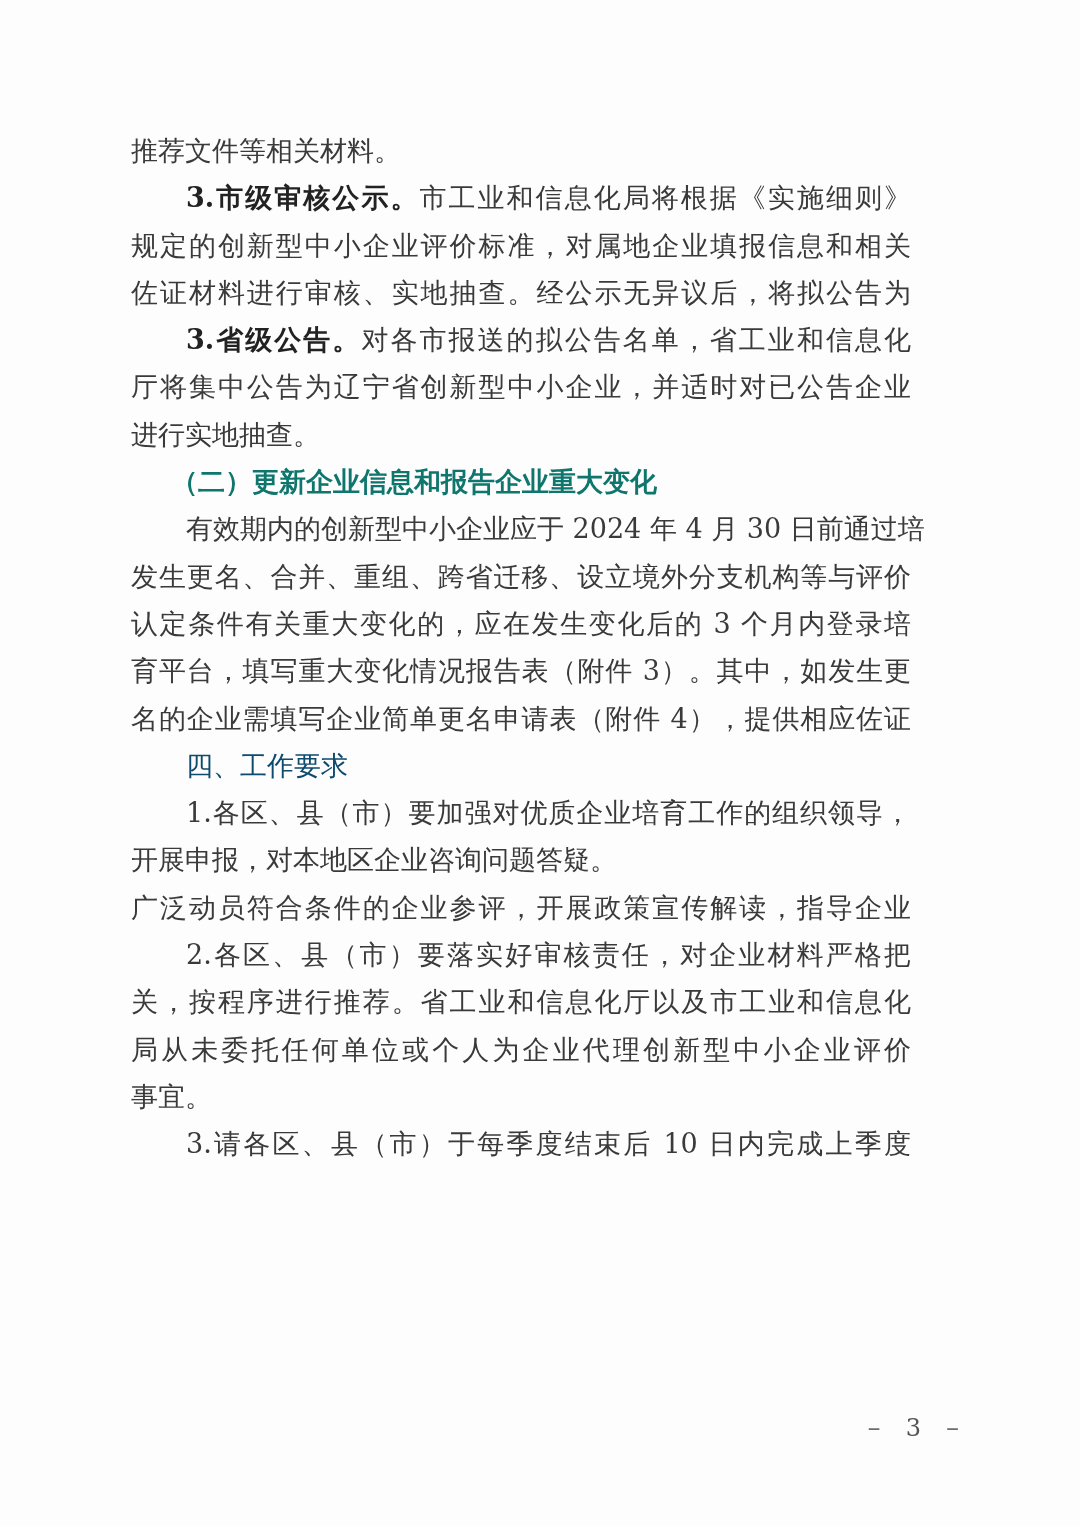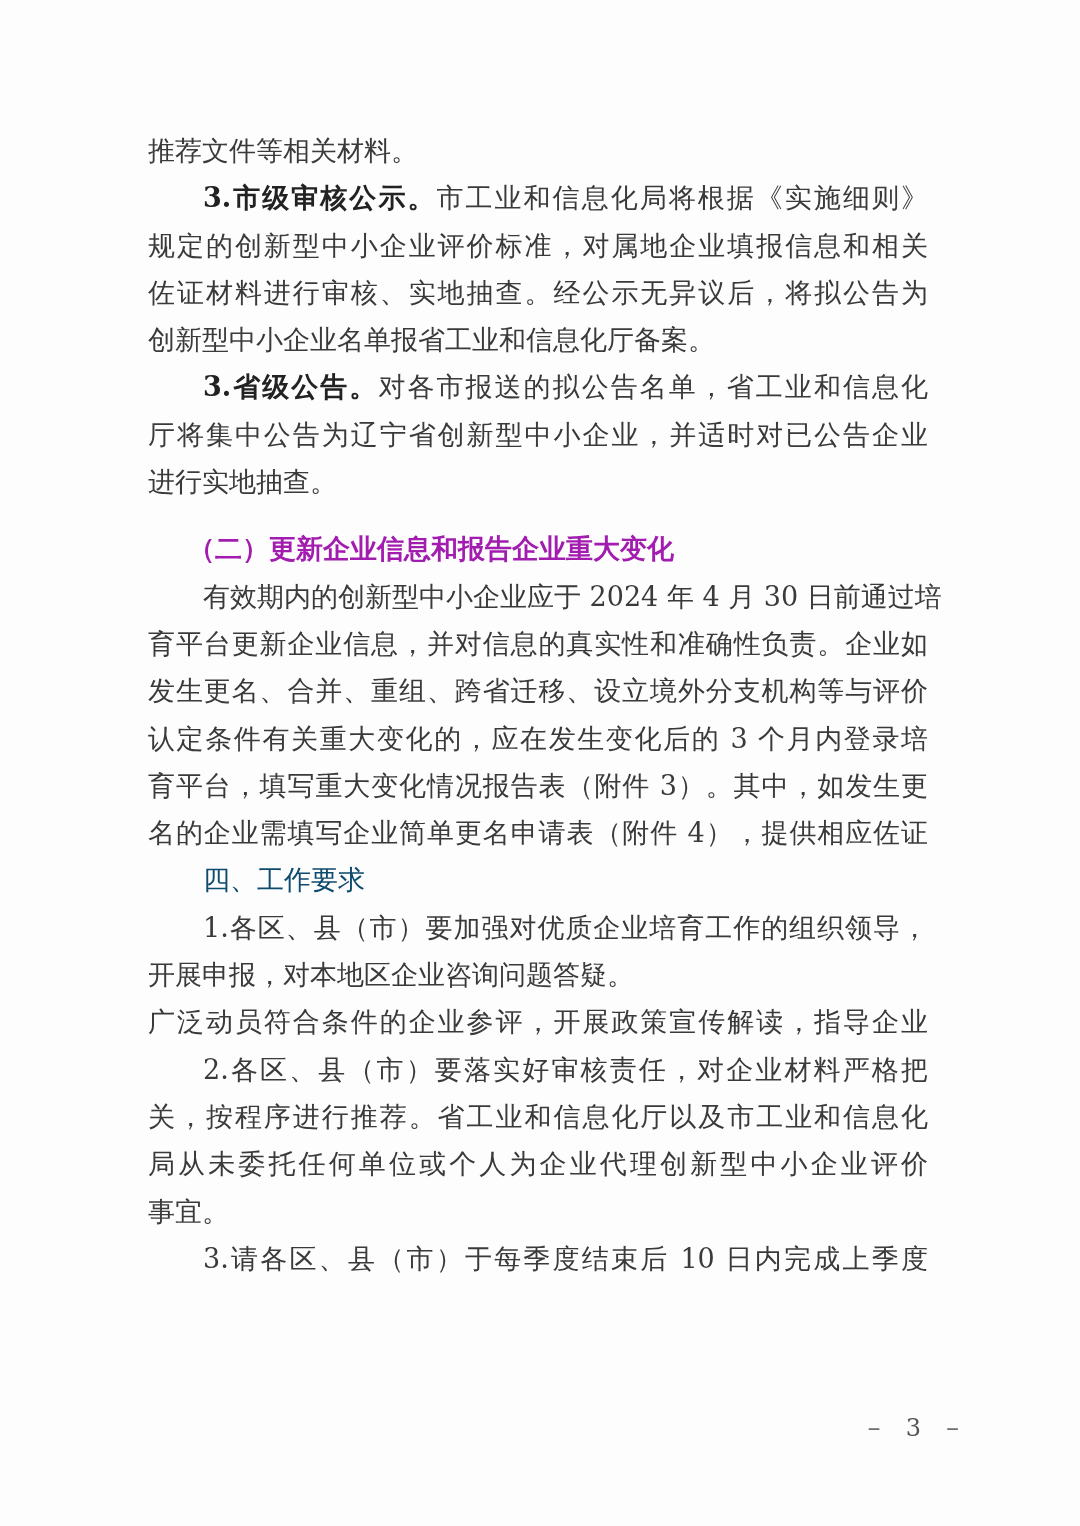--- a/index.html
+++ b/index.html
@@ -10,21 +10,21 @@
     body {
       width: 1080px;
       height: 1526px;
       position: relative;
       overflow: hidden;
       font-family: "DejaVu Serif", "Liberation Serif", serif;
       color: #3a3a3a;
     }
     .page {
       position: absolute;
-      left: 148px;
+      left: 131px;
       top: 127px;
       width: 780px;
     }
     .line {
       height: 47.3px;
       line-height: 47.3px;
       font-size: 27px;
       white-space: nowrap;
       text-align: justify;
       text-align-last: justify;
@@ -36,22 +36,21 @@
     .indent {
       padding-left: 55px;
     }
     .bold {
       font-weight: bold;
       color: #222;
       margin-top: 17px;
     }
     .heading {
       font-weight: bold;
-      color: #a21caf;
-      margin-top: 20px;
+      color: #0f766e;
     }
     .sans-heading {
       font-family: "DejaVu Sans", "Liberation Sans", sans-serif;
       color: #0c4a6e;
     }
     .page-number {
       position: absolute;
       left: 862px;
       top: 1412px;
       font-size: 24px;
@@ -63,30 +62,28 @@
 </head>
 <body>
 
 <div class="page">
 
   <div class="line last">推荐文件等相关材料。</div>
 
   <div class="line indent"><span class="bold">3.市级审核公示。</span><span>市工业和信息化局将根据《实施细则》</span></div>
   <div class="line">规定的创新型中小企业评价标准，对属地企业填报信息和相关</div>
   <div class="line">佐证材料进行审核、实地抽查。经公示无异议后，将拟公告为</div>
-  <div class="line last">创新型中小企业名单报省工业和信息化厅备案。</div>
 
   <div class="line indent"><span class="bold">3.省级公告。</span><span>对各市报送的拟公告名单，省工业和信息化</span></div>
   <div class="line">厅将集中公告为辽宁省创新型中小企业，并适时对已公告企业</div>
   <div class="line last">进行实地抽查。</div>
 
   <div class="line last indent heading" style="padding-left:40px;">（二）更新企业信息和报告企业重大变化</div>
 
   <div class="line indent">有效期内的创新型中小企业应于 2024 年 4 月 30 日前通过培</div>
-  <div class="line">育平台更新企业信息，并对信息的真实性和准确性负责。企业如</div>
   <div class="line">发生更名、合并、重组、跨省迁移、设立境外分支机构等与评价</div>
   <div class="line">认定条件有关重大变化的，应在发生变化后的 3 个月内登录培</div>
   <div class="line">育平台，填写重大变化情况报告表（附件 3）。其中，如发生更</div>
   <div class="line">名的企业需填写企业简单更名申请表（附件 4），提供相应佐证</div>
 
   <div class="line last indent sans-heading">四、工作要求</div>
 
   <div class="line indent">1.各区、县（市）要加强对优质企业培育工作的组织领导，</div>
   <div class="line last">开展申报，对本地区企业咨询问题答疑。</div>
   <div class="line">广泛动员符合条件的企业参评，开展政策宣传解读，指导企业</div>

